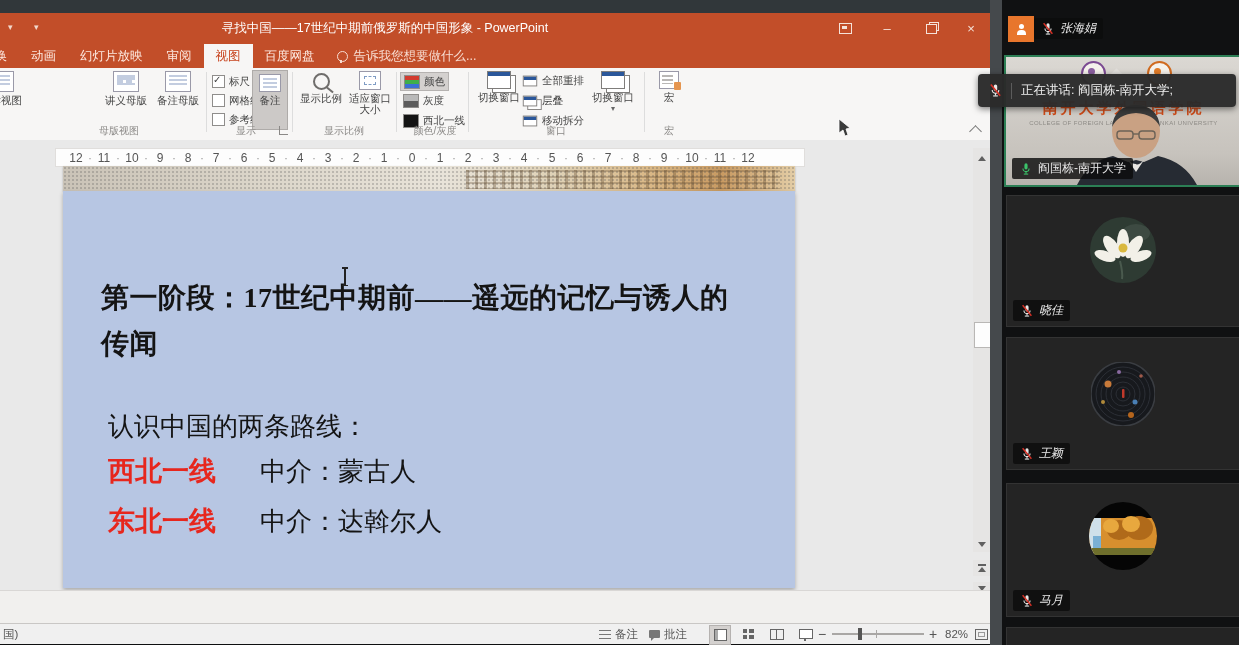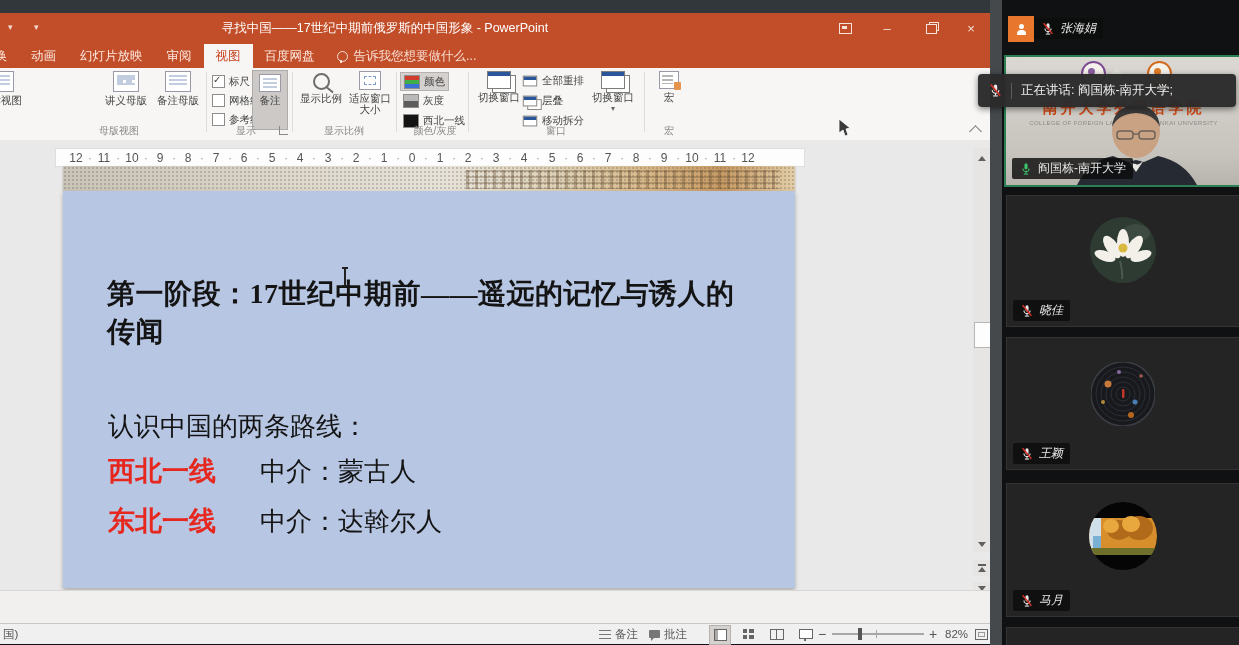--- a/index.html
+++ b/index.html
@@ -71,22 +71,22 @@
   .ruler-dot{position:absolute;top:2px;width:4px;text-align:center;color:#999;}
   .slide-photo{left:63px;top:166px;width:732px;height:25px;
      background:
       radial-gradient(rgba(90,90,90,.28) 1px,transparent 1.2px),
       linear-gradient(90deg,#cac3b7 0%,#dcd6ca 28%,#e8e3d9 52%,#ded0b4 68%,#d9b887 80%,#c89a62 90%,#e3cda6 100%);
      background-size:4px 4px,100% 100%;box-shadow:0 1px 2px rgba(0,0,0,.25);}
   .slide-photo::after{content:"";position:absolute;left:55%;top:4px;right:2%;bottom:2px;
      background:repeating-linear-gradient(90deg,rgba(96,74,48,.35) 0 3px,transparent 3px 9px),
                 repeating-linear-gradient(rgba(96,74,48,.3) 0 2px,transparent 2px 6px);}
   .slide-body{left:63px;top:191px;width:732px;height:397px;background:#b7c6e3;box-shadow:0 2px 4px rgba(0,0,0,.28);}
-  .slide-title{position:absolute;left:44px;top:84px;width:648px;font-family:"Liberation Serif",serif;
-     font-weight:bold;font-size:28px;line-height:38px;color:#141414;letter-spacing:.5px;}
+  .slide-title{position:absolute;left:38px;top:84px;width:648px;font-family:"Liberation Serif",serif;
+     font-weight:bold;font-size:28px;line-height:46px;color:#141414;letter-spacing:.5px;}
   .slide-line{position:absolute;left:45px;font-family:"Liberation Serif",serif;font-size:26px;color:#141414;display:flex;align-items:baseline;}
   .redname{color:#e7261d;font-weight:bold;font-size:27px;margin-right:44px;}
   .ibeam{left:344px;top:267px;width:1.5px;height:19px;background:#222;}
   .ibeam::before,.ibeam::after{content:"";position:absolute;left:-2.5px;width:6.5px;height:1.5px;background:#222;}
   .ibeam::after{bottom:0;}
   .mousearrow{left:838px;top:118px;}
   
   .sb-track{left:973px;top:148px;width:17px;height:402px;background:#e6e5e4;}
   .sb-btn{position:absolute;left:973px;width:17px;height:16px;display:flex;align-items:center;justify-content:center;background:#e6e5e4;}
   .tri{width:0;height:0;border-left:4px solid transparent;border-right:4px solid transparent;}

